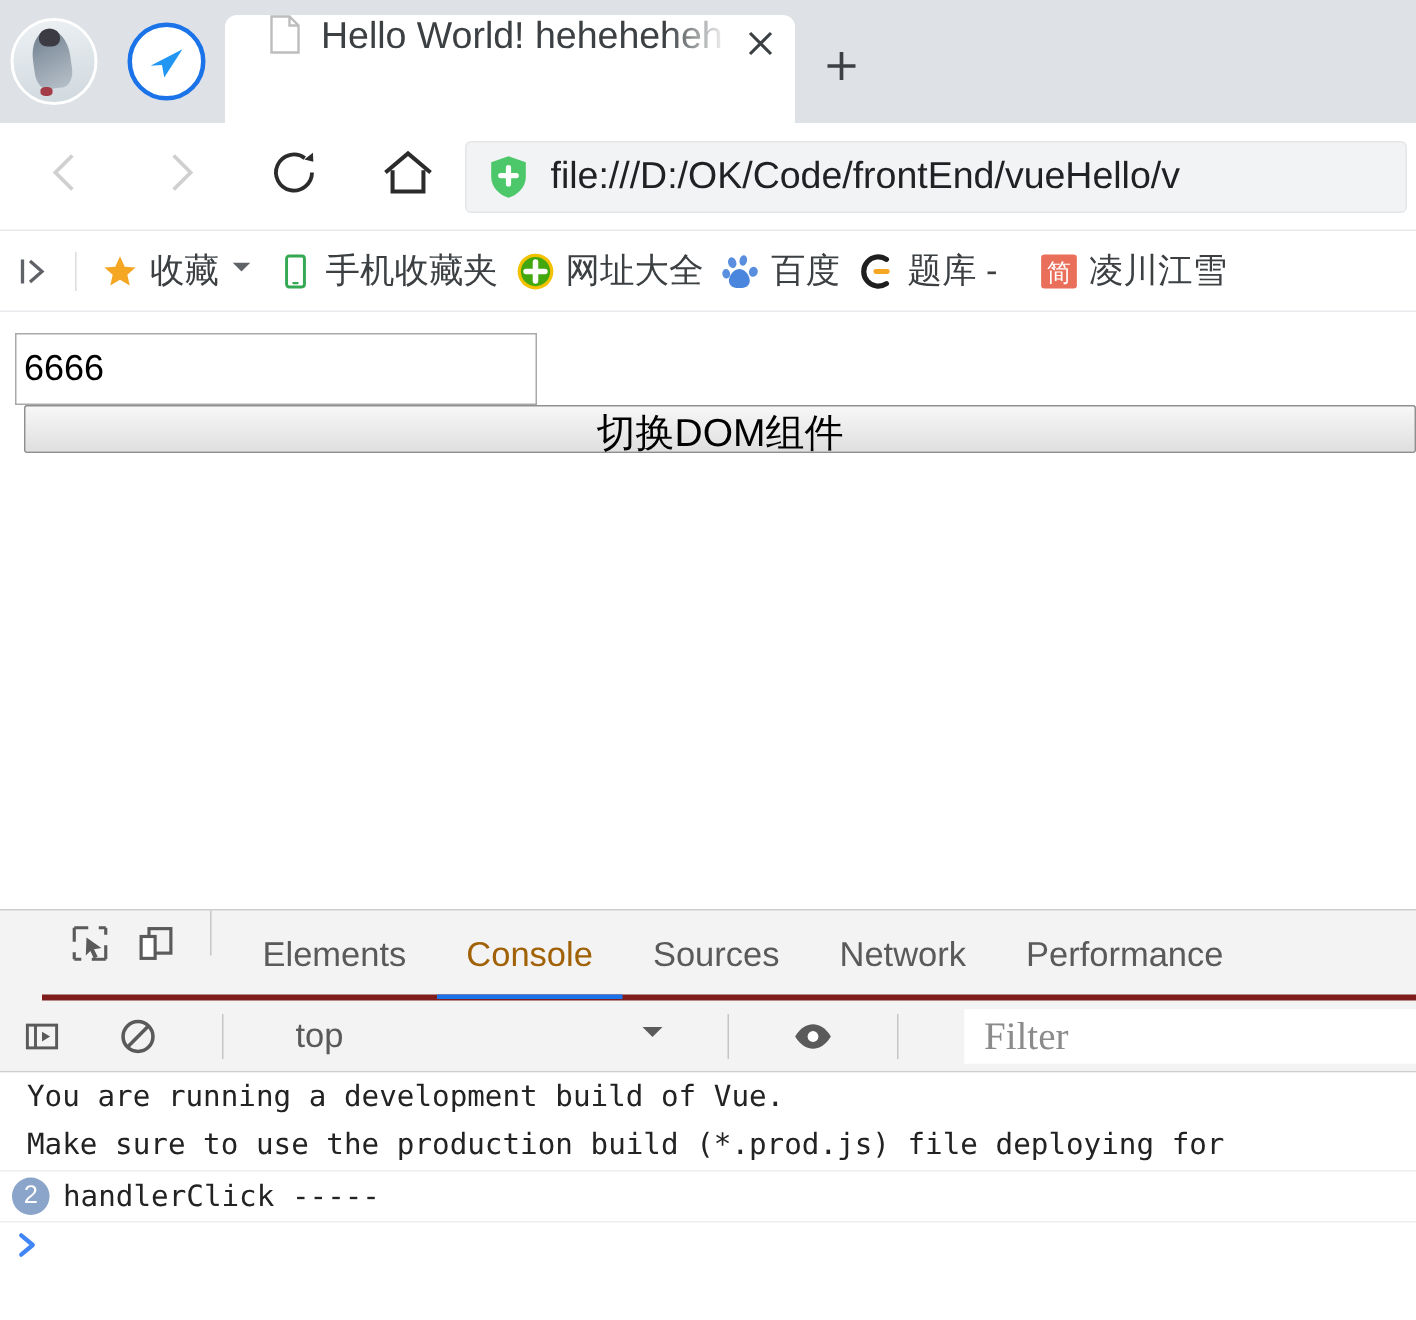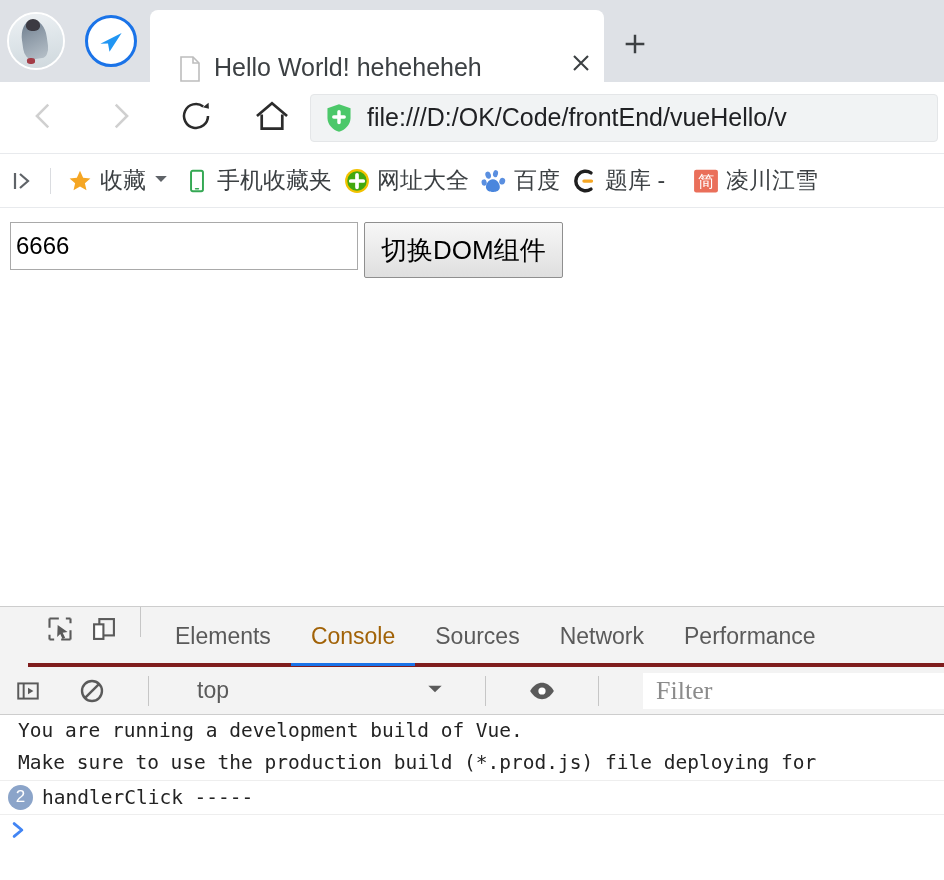--- a/index.html
+++ b/index.html
@@ -56,24 +56,24 @@
   .compass {
     width: 52px; height: 52px;
     border-radius: 50%;
     border: 3px solid #1a73e8;
     background: #ffffff;
     display: flex; align-items: center; justify-content: center;
   }
 
   .tab {
     position: relative;
-    width: 454px; height: 72px;
+    width: 380px; height: 72px;
     background: #ffffff;
     border-radius: 8px 8px 0 0;
-    display: flex; align-items: flex-end;
+    display: flex; align-items: flex-start;
     padding: 0 4px 0 28px;
   }
   .tab-favicon { width: 24px; height: 26px; flex: none; margin-right: 12px; }
   .tab-title {
     flex: 1;
     font-size: 25px;
     color: #3c4043;
     white-space: nowrap;
     overflow: hidden;
     -webkit-mask-image: linear-gradient(to right, #000 84%, transparent 99%);
@@ -138,34 +138,34 @@
   .bm-ico { width: 26px; height: 26px; flex: none; margin-right: 7px; display:flex; align-items:center; justify-content:center; }
   .bm-label { font-size: 23px; color: #3c4043; }
   .bm-caret { margin: 0 4px 0 8px; flex:none; }
 
   
   .page {
     background: #ffffff;
     height: 398px;
     padding: 14px 0 0 10px;
   }
-  .form-row { display: flex; align-items: stretch; }
+  .form-row { display: flex; align-items: stretch; flex-direction: column; }
   .dom-input {
     width: 348px; height: 48px;
     font-size: 24px;
     font-family: "Liberation Sans", sans-serif;
     padding: 2px 5px;
     color: #000;
     border: 1px solid #a9a9a9;
     border-radius: 0;
     background: #fff;
     outline: none;
   }
   .dom-button {
-    height: 56px;
+    height: 32px;
     padding: 0 16px;
     font-size: 26px;
     font-family: "Liberation Sans", sans-serif;
     color: #000;
     background: linear-gradient(#f7f7f7,#dfdfdf);
     border: 1px solid #8f8f8f;
     border-radius: 2px;
     margin-left: 6px;
     cursor: default;
   }

